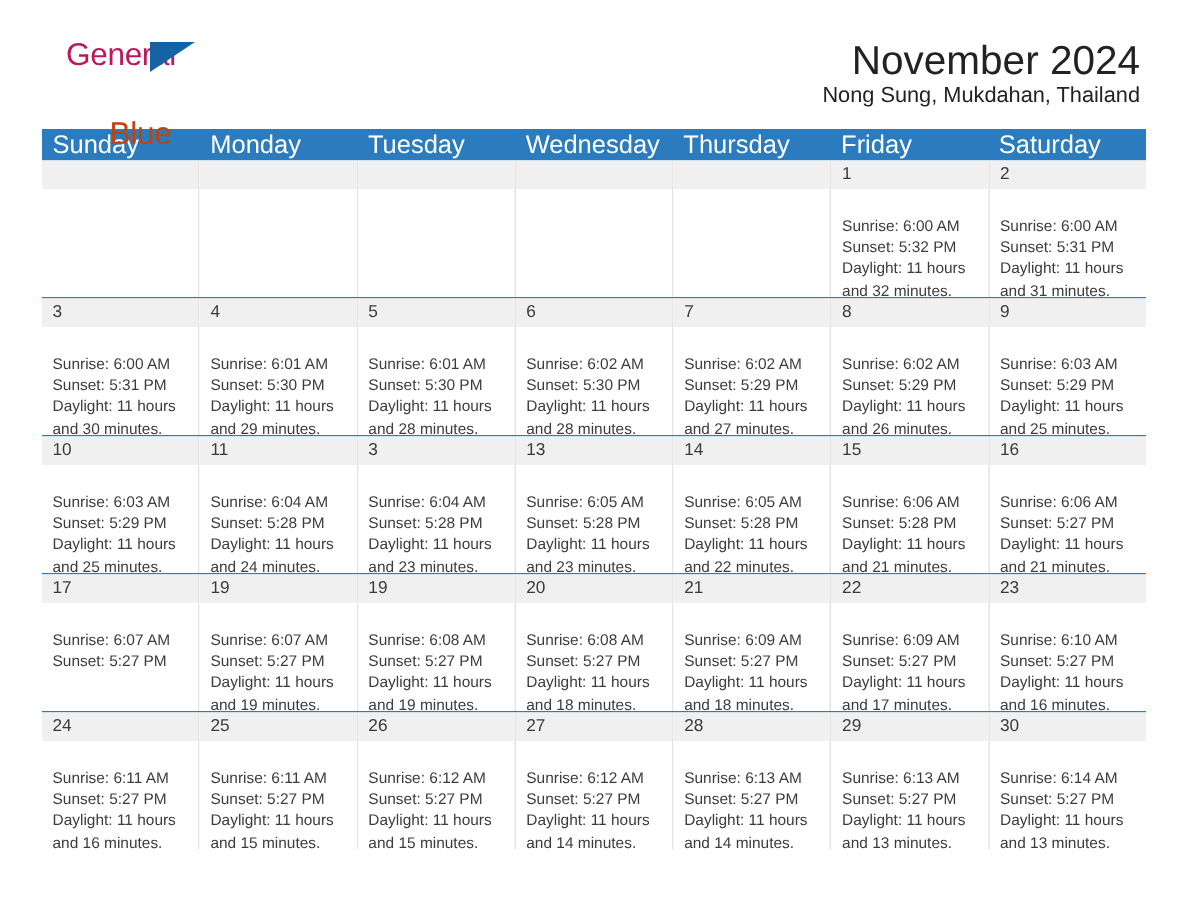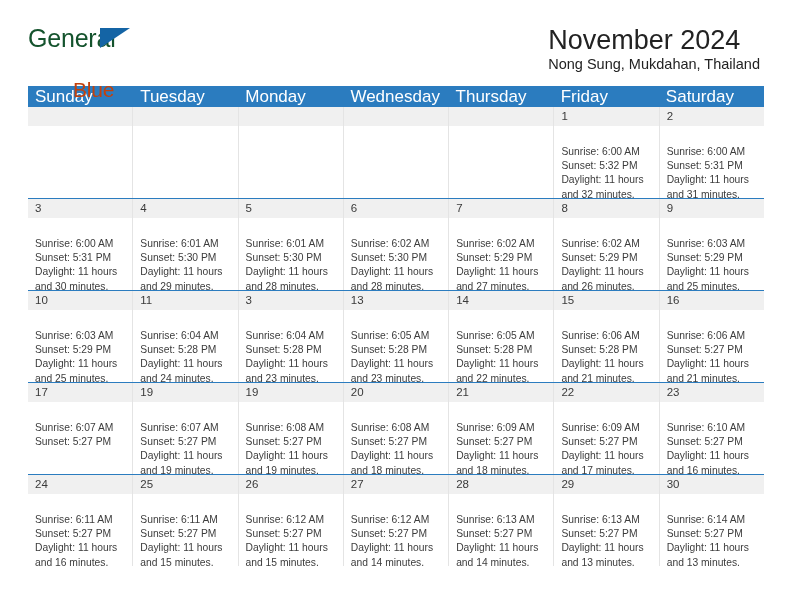--- a/index.html
+++ b/index.html
@@ -34,25 +34,25 @@
   }
 
   .logo {
     position: relative;
     width: 112px;
     height: 48px;
     flex: none;
   }
   .logo-general {
     position: absolute;
-    left: 0;
+    left: 16px;
     top: 0;
-    font-size: 25px;
+    font-size: 21px;
     letter-spacing: -0.2px;
-    color: #14532d;
+    color: #be185d;
     line-height: 1;
   }
   .logo-tri {
     position: absolute;
     left: 72px;
     top: 2px;
     width: 0;
     height: 0;
     border-left: 30px solid #1464a5;
     border-top: 0 solid transparent;
@@ -63,20 +63,21 @@
     left: 45px;
     top: 21px;
     font-size: 21px;
     letter-spacing: -0.2px;
     color: #c2410c;
     line-height: 1;
     margin-top: 32px;
   }
 
   .titles {
+    text-align: right;
     padding-right: 4px;
   }
   .cal-title {
     font-size: 27px;
     color: #222222;
     line-height: 1.08;
     font-weight: normal;
     white-space: nowrap;
   }
   .cal-subtitle {
@@ -177,22 +178,22 @@
     <div class="titles">
       <div class="cal-title">November 2024</div>
       <div class="cal-subtitle">Nong Sung, Mukdahan, Thailand</div>
     </div>
 
   </div>
 
   <div class="calendar">
     <div class="weekday-row" id="weekday-row">
         <div class="weekday">Sunday</div>
+        <div class="weekday">Monday</div>
         <div class="weekday">Tuesday</div>
-        <div class="weekday">Monday</div>
         <div class="weekday">Wednesday</div>
         <div class="weekday">Thursday</div>
         <div class="weekday">Friday</div>
         <div class="weekday">Saturday</div>
       </div>
     <div id="calendar-body">
         <div class="week-row">
           <div class="day-cell empty">
             <div class="day-number"></div>
           </div>

